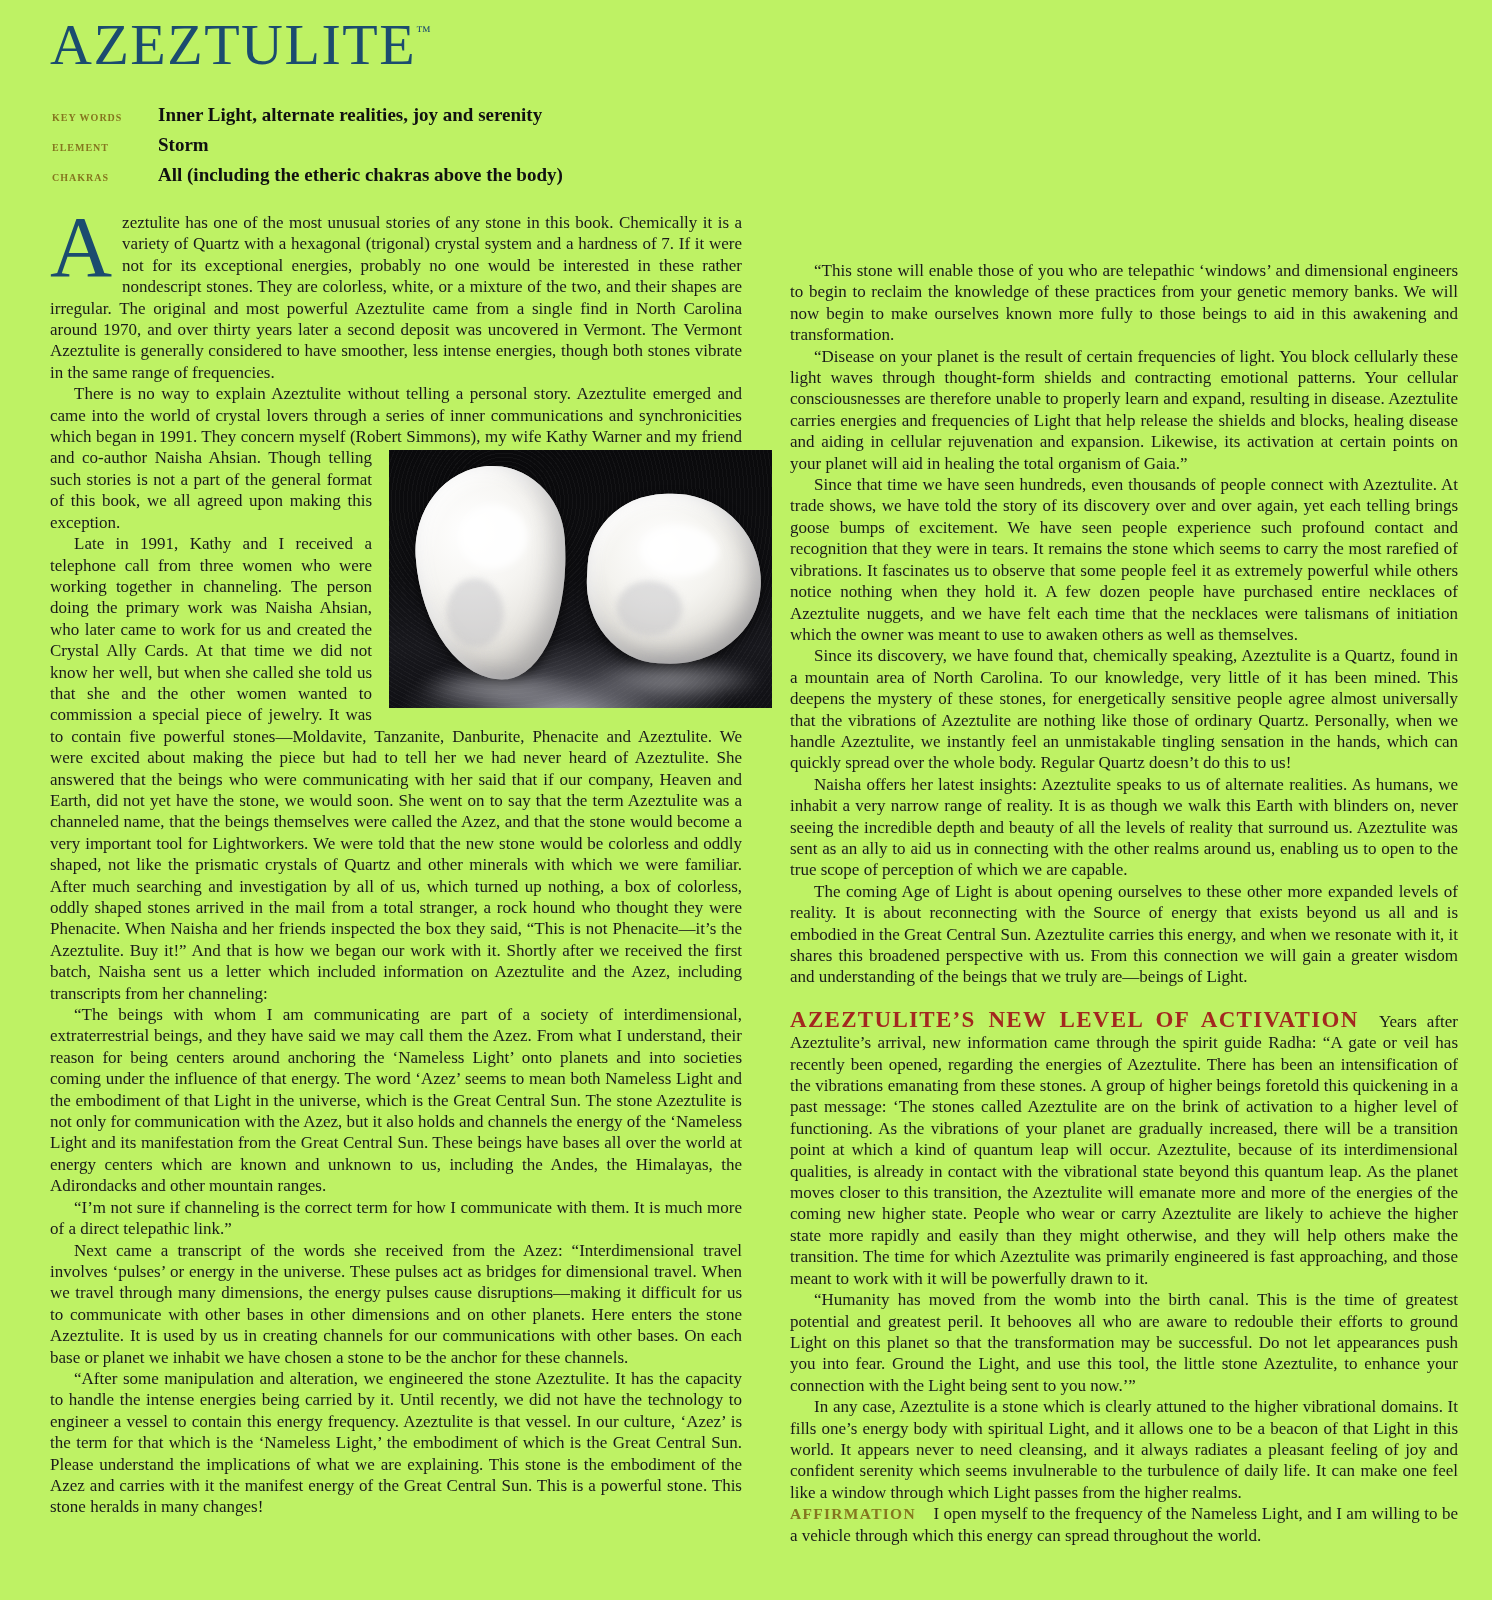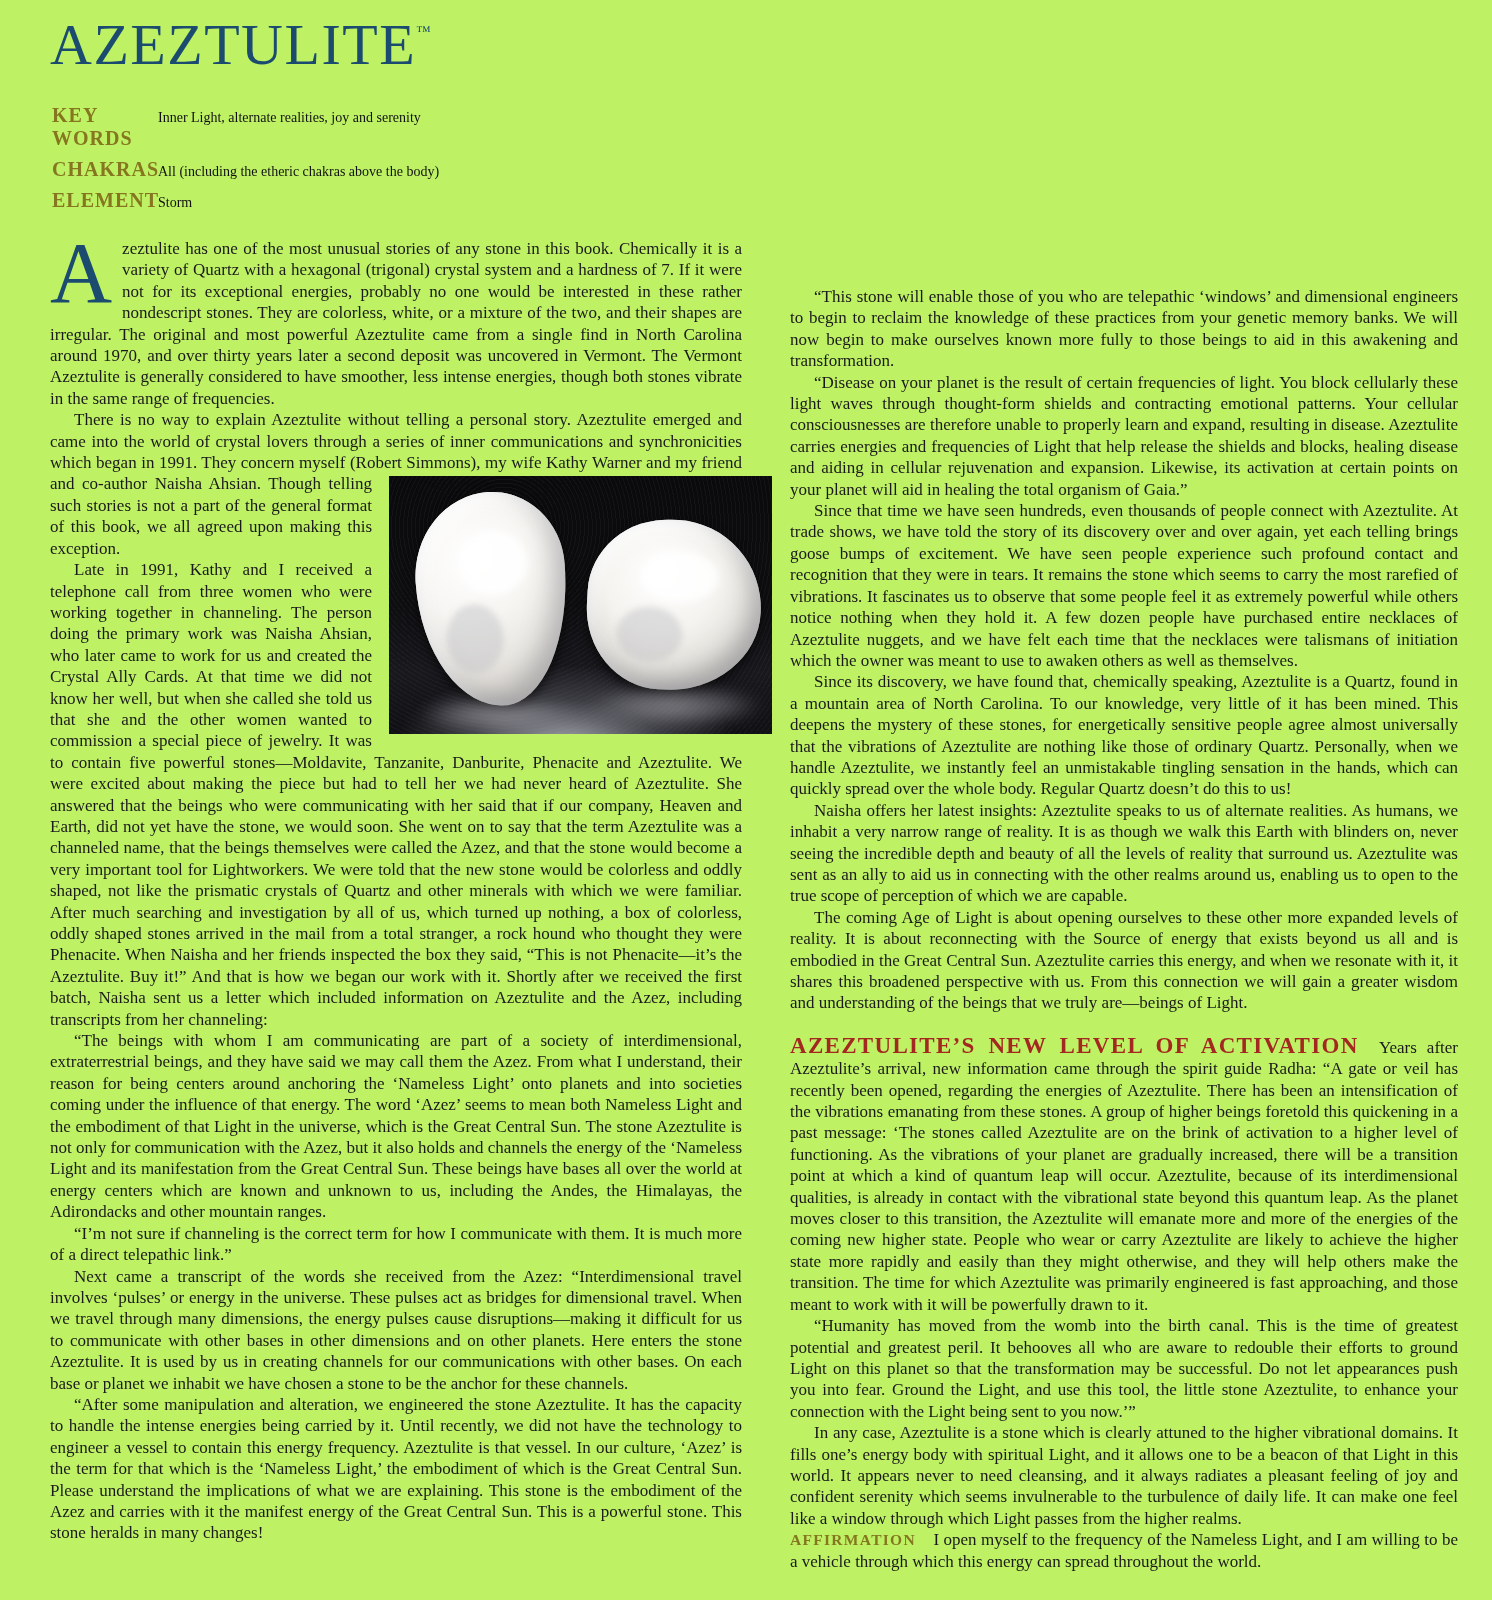--- a/index.html
+++ b/index.html
@@ -13,24 +13,24 @@
   
   .title {
     margin:0; font-weight:normal; font-size:58px; line-height:1;
     letter-spacing:1.5px; color:#1b4c6f;
   }
   .title sup { font-size:15px; letter-spacing:0; vertical-align:28px; }
 
   .props { margin:30px 0 0 2px; }
   .prop-row { display:flex; margin-bottom:8px; align-items:baseline; }
   .prop-label {
-    flex:none; width:106px; font-weight:bold; font-size:20px;
+    flex:none; width:106px; font-weight:bold; font-size:10px;
     letter-spacing:1px; color:#85761f;
   }
-  .prop-value { font-size:14px; font-weight:normal; color:#111; }
+  .prop-value { font-size:19px; font-weight:bold; color:#111; }
 
   
   .columns { display:flex; gap:48px; margin-top:26px; }
   .col {
     text-align:justify; font-size:17px; line-height:21.4px;
     hyphens:auto; -webkit-hyphens:auto;
   }
   .col-left  { width:692px; flex:none; }
   .col-right { width:668px; flex:none;margin-top:48px; }
   .col p { margin:0; text-indent:24px; }
@@ -100,26 +100,26 @@
 
   <header>
     <h1 class="title"><span>AZEZTULITE</span><sup>™</sup></h1>
 
     <div class="props">
       <div class="prop-row">
         <span class="prop-label">KEY WORDS</span>
         <span class="prop-value">Inner Light, alternate realities, joy and serenity</span>
       </div>
       <div class="prop-row">
+        <span class="prop-label">ELEMENT</span>
+        <span class="prop-value">Storm</span>
+      </div>
+      <div class="prop-row">
         <span class="prop-label">CHAKRAS</span>
         <span class="prop-value">All (including the etheric chakras above the body)</span>
-      </div>
-      <div class="prop-row">
-        <span class="prop-label">ELEMENT</span>
-        <span class="prop-value">Storm</span>
       </div>
     </div>
   </header>
 
   <main class="columns">
 
     <section class="col col-left">
       <p class="no-indent"><span class="dropcap">A</span><span>zeztulite has one of the most unusual stories of any stone in this book. Chemically it is a variety of Quartz with a hexagonal (trigonal) crystal system and a hardness of 7. If it were not for its exceptional energies, probably no one would be interested in these rather nondescript stones. They are colorless, white, or a mixture of the two, and their shapes are irregular. The original and most powerful Azeztulite came from a single find in North Carolina around 1970, and over thirty years later a second deposit was uncovered in Vermont. The Vermont Azeztulite is generally considered to have smoother, less intense energies, though both stones vibrate in the same range of frequencies.</span></p>
 
       <p>

